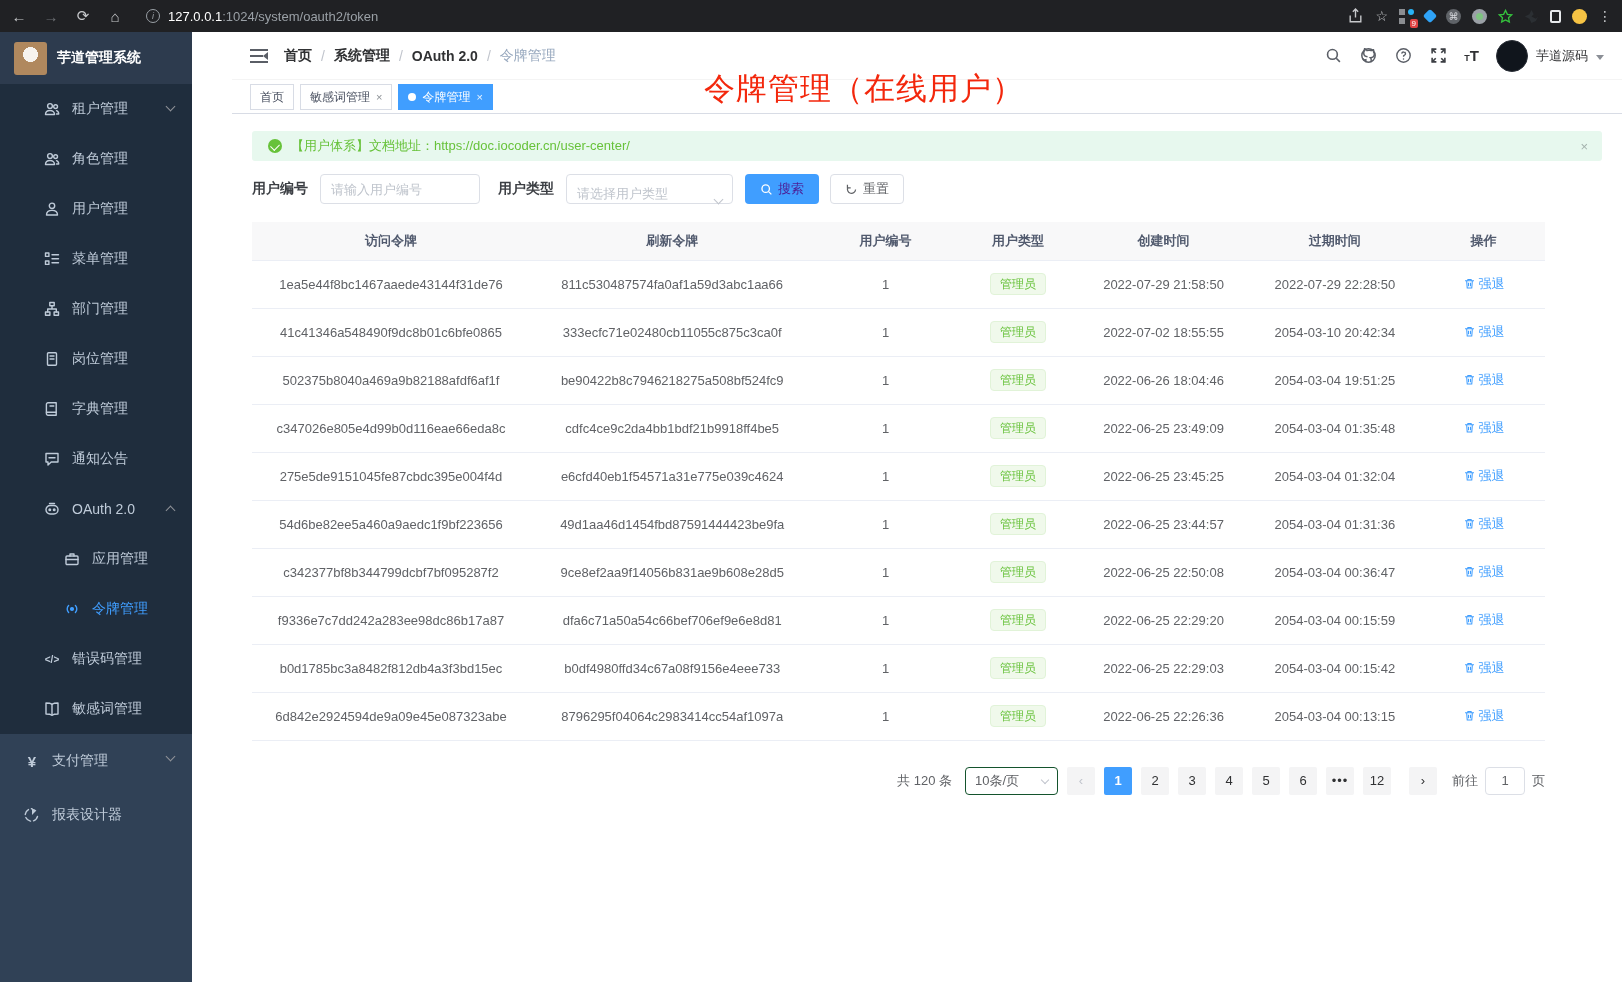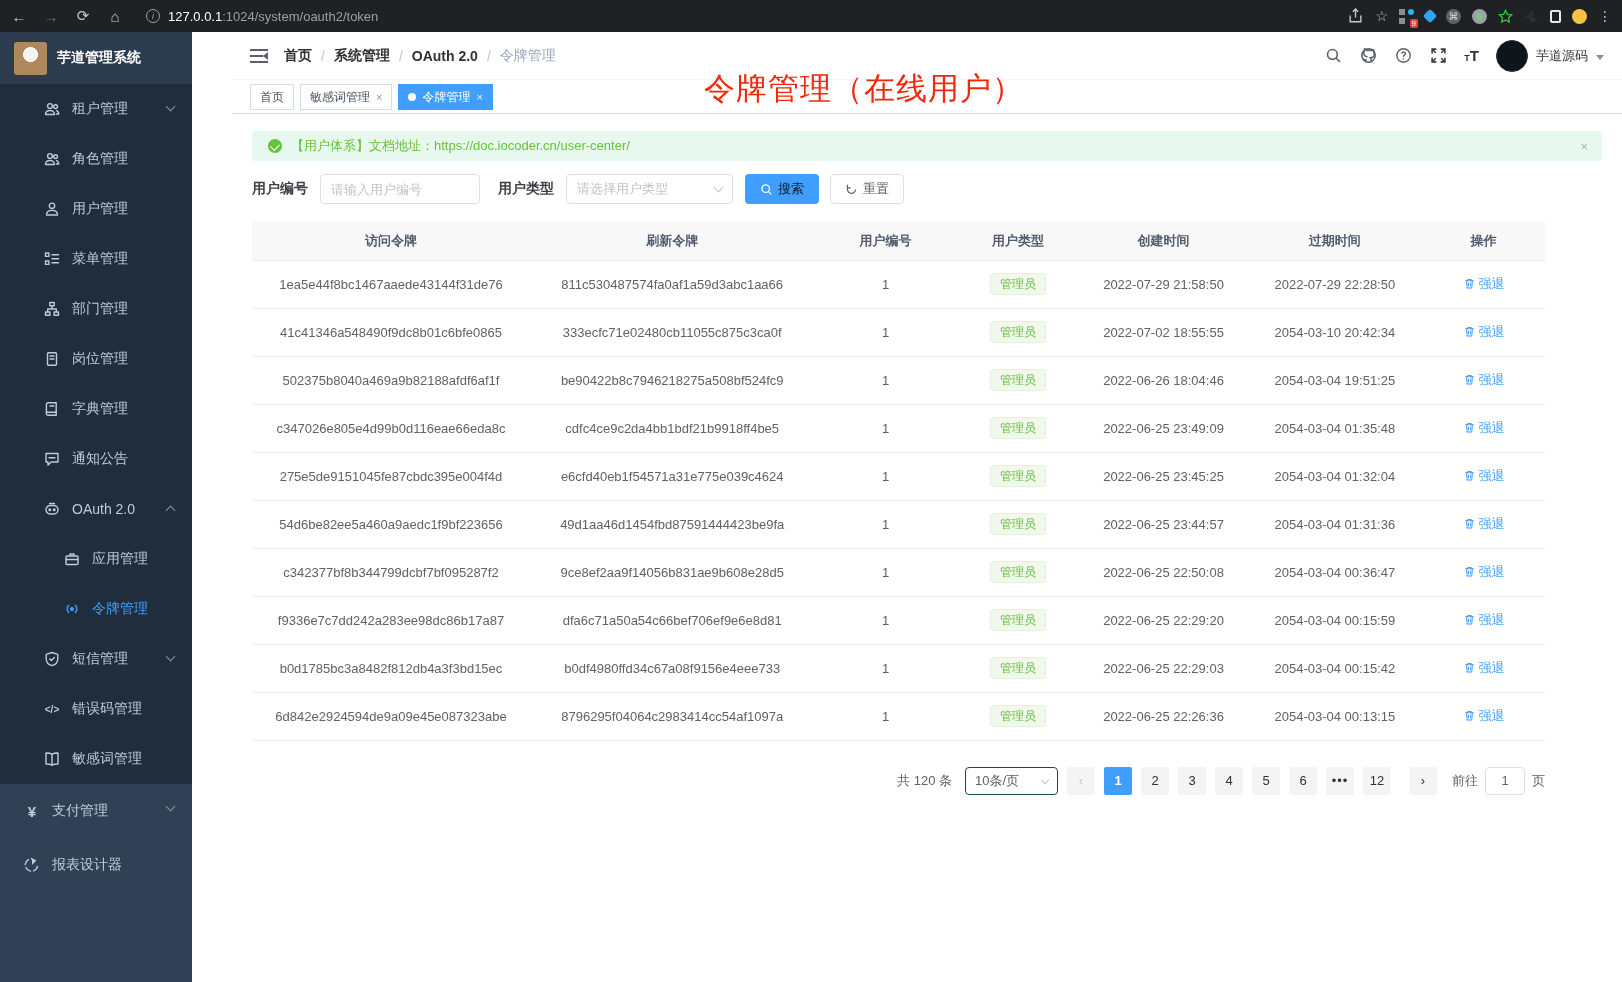--- a/index.html
+++ b/index.html
@@ -86,24 +86,24 @@
   .alert { height:30px; background:#e7f8ee; border-radius:3px; display:flex; align-items:center; gap:9px; padding:0 16px; font-size:13px; color:#67c23a; margin-bottom:13px; position:relative; }
   .alert .chk { width:14px; height:14px; border-radius:50%; background:#67c23a; position:relative; flex-shrink:0; }
   .alert .chk::after { content:""; position:absolute; left:4px; top:3px; width:5px; height:7px; border-right:1.6px solid #fff; border-bottom:1.6px solid #fff; transform:rotate(45deg); }
   .alert a { color:#67c23a; text-decoration:none; }
   .alert .close { position:absolute; right:14px; color:#a3b1ac; font-size:13px; cursor:pointer; }
 
   .filters { display:flex; align-items:center; margin-bottom:4px; }
   .f-label { font-size:14px; font-weight:bold; color:#3c3f44; margin-right:12px; }
   .f-input { width:160px; height:30px; border:1px solid #dcdfe6; border-radius:4px; padding:0 10px; font-size:13px; color:#606266; margin-right:18px; font-family:inherit; }
   .f-input::placeholder { color:#bfc4cc; }
-  .f-select { width:167px; height:30px; border:1px solid #dcdfe6; border-radius:4px; padding:0 10px; font-size:13px; color:#bfc4cc; margin-right:12px; display:flex; align-items:center; justify-content:space-between; cursor:pointer; }
+  .f-select { width:167px; height:30px; border:1px solid #dcdfe6; border-radius:4px; padding:0 10px; font-size:13px; color:#bfc4cc; margin-right:12px; display:flex; align-items:flex-end; justify-content:space-between; cursor:pointer; }
   .f-select .arrow-dn { width:7px; height:7px; border-right:1.4px solid #c0c4cc; border-bottom:1.4px solid #c0c4cc; transform:rotate(45deg); margin-top:-3px; }
   .btn { height:30px; border-radius:4px; font-size:13px; display:inline-flex; align-items:center; gap:5px; padding:0 14px; cursor:pointer; border:1px solid transparent; font-family:inherit; }
-  .btn-primary { background:#409eff; color:#0f172a; margin-right:11px; }
+  .btn-primary { background:#409eff; color:#4c1d95; margin-right:11px; }
   .btn-plain { background:#fff; color:#606266; border-color:#dcdfe6; }
   .btn svg { width:13px; height:13px; }
 
   
   .table-wrap { margin-top:18px; margin-right:57px; }
   table { width:100%; border-collapse:collapse; table-layout:fixed; }
   thead th { background:#f8f8f9; height:38px; font-size:13px; color:#515a6e; font-weight:bold; text-align:center; border-bottom:1px solid #ebeef5; }
   tbody td { height:48px; font-size:13px; color:#606266; text-align:center; border-bottom:1px solid #ebeef5; white-space:nowrap; overflow:hidden; }
   .tag { display:inline-block; background:#f0f9eb; border:1px solid #e1f3d8; color:#67c23a; border-radius:4px; font-size:12px; padding:3px 9px; line-height:1.2; }
   .op-link { color:#409eff; font-size:13px; display:inline-flex; align-items:center; gap:3px; cursor:pointer; }
@@ -277,30 +277,20 @@
   </div>
         <div class="menu-item lvl3 active">
     <span class="mico">
             <svg viewBox="0 0 16 16" fill="none" stroke="currentColor" stroke-width="1.4" stroke-linecap="round" stroke-linejoin="round">
               <circle cx="8" cy="8" r="1.4" fill="currentColor"></circle>
               <path d="M4.6 11.4a4.8 4.8 0 010-6.8M11.4 4.6a4.8 4.8 0 010 6.8"></path>
             </svg>
           </span>
     <span class="mlabel">令牌管理</span>
   </div>
-        <div class="menu-item">
-    <span class="mico">
-            <svg viewBox="0 0 16 16" fill="none" stroke="currentColor" stroke-width="1.4" stroke-linecap="round" stroke-linejoin="round">
-              <path d="M8 1.5l5.8 1.9v4.4c0 3.8-2.6 6-5.8 6.8-3.2-.8-5.8-3-5.8-6.8V3.4z"></path>
-              <path d="M5.7 8l1.6 1.6 3-3"></path>
-            </svg>
-          </span>
-    <span class="mlabel">短信管理</span>
-  <span class="arrow down"></span>
-        </div>
         <div class="menu-item">
     <span class="mico">
             <span style="font-size:10px;font-weight:bold">&lt;/&gt;</span>
           </span>
     <span class="mlabel">错误码管理</span>
   </div>
         <div class="menu-item">
     <span class="mico">
             <svg viewBox="0 0 16 16" fill="none" stroke="currentColor" stroke-width="1.4" stroke-linecap="round" stroke-linejoin="round">
               <path d="M8 3.2C6.6 2.2 4.6 2 2 2v11c2.6 0 4.6.2 6 1.2 1.4-1 3.4-1.2 6-1.2V2c-2.6 0-4.6.2-6 1.2z"></path>

